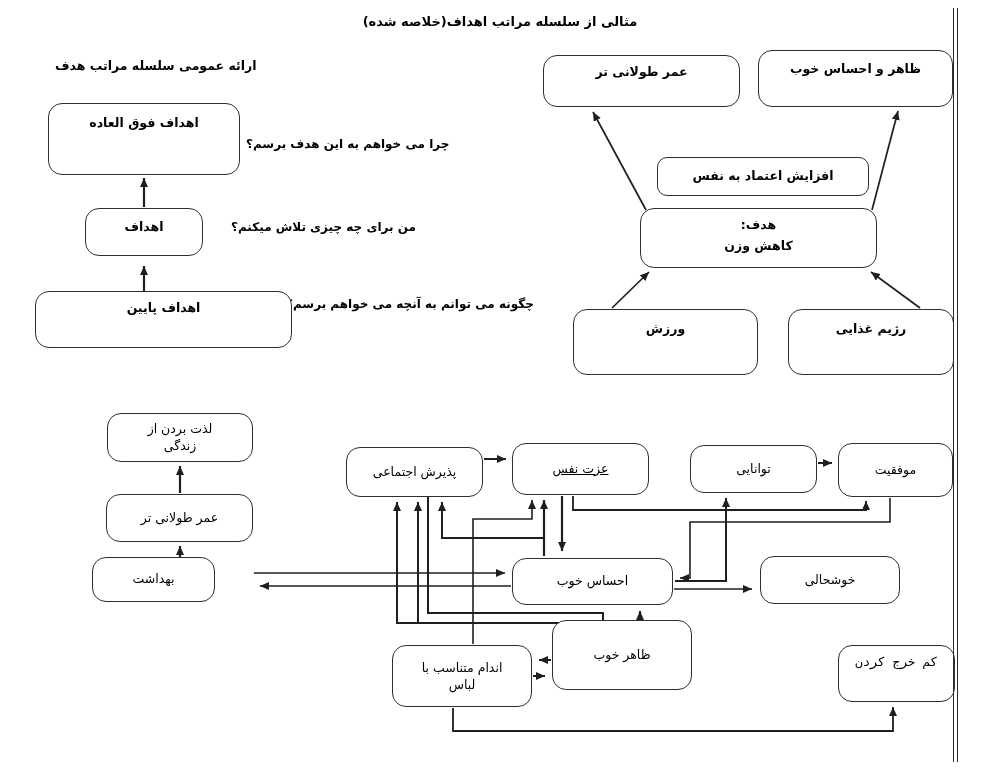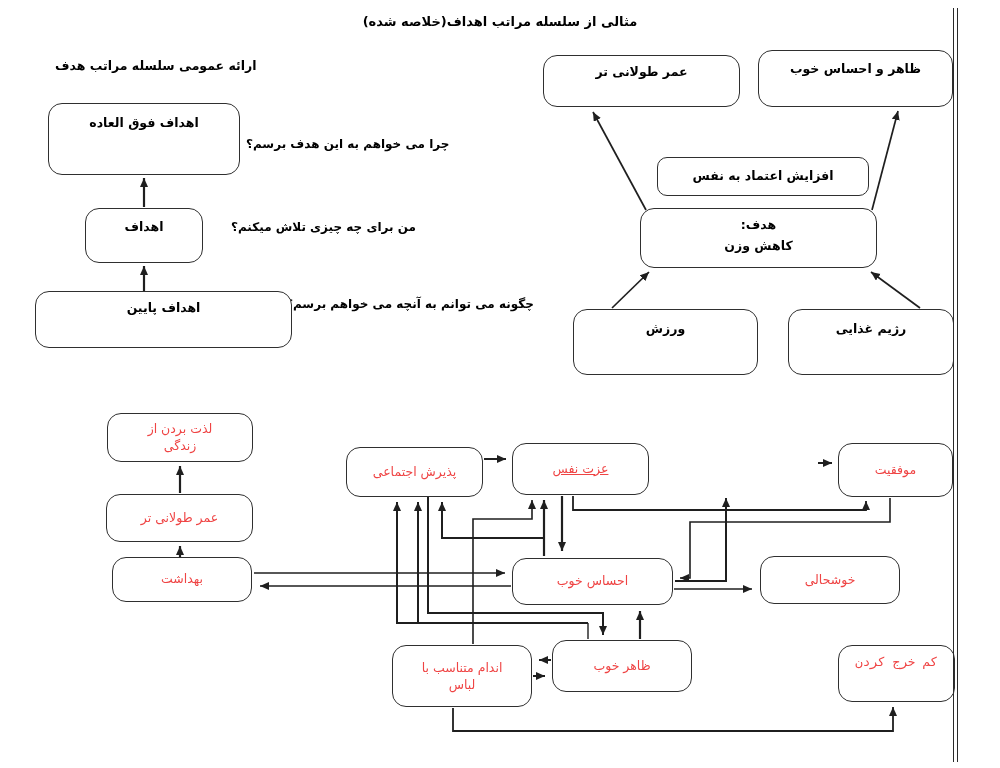--- a/index.html
+++ b/index.html
@@ -5,21 +5,21 @@
   html,body{margin:0;padding:0;background:#fff;}
   .stage{position:relative;width:1000px;height:768px;background:#ffffff;
          font-family:"DejaVu Sans",sans-serif;overflow:hidden;}
   svg.wires{position:absolute;left:0;top:0;width:1000px;height:768px;z-index:1;}
   .node{position:absolute;z-index:2;background:#fff;border:1.4px solid #2f2f2f;
         border-radius:14px;box-sizing:border-box;display:flex;align-items:center;
         justify-content:center;text-align:center;direction:rtl;color:#000;
         font-size:12.5px;line-height:1.5;white-space:pre-line;}
   .node.b{font-weight:bold;}
   .node.top{align-items:flex-start;padding-top:7px;}
-  .node.web{font-weight:normal;color:#ef4444;letter-spacing:.5px;}
+  .node.web{font-weight:normal;color:#000000;letter-spacing:.5px;}
   .label{position:absolute;z-index:2;direction:rtl;color:#000;font-weight:bold;
          white-space:nowrap;}
   .pageline{position:absolute;z-index:4;width:1.4px;background:#2a2a2a;top:8px;height:754px;}
 </style>
 </head>
 <body>
 
 <div class="stage">
 
   <svg class="wires" viewBox="0 0 1000 768" fill="none" stroke="#1f1f1f" stroke-width="1.7">
@@ -63,41 +63,42 @@
     <polyline points="453,708 453,731 893,731 893,707" stroke-width="1.8" marker-end="url(#ah)"></polyline>
   </svg>
 
   <div class="label" style="left:295px;top:14px;width:410px;text-align:center;font-size:13px;">مثالی از سلسله مراتب اهداف(خلاصه شده)</div>
   <div class="label" style="left:55px;top:58px;font-size:12.5px;">ارائه عمومی سلسله مراتب هدف</div>
   <div class="label" style="left:246px;top:137px;font-size:12px;">چرا می خواهم به این هدف برسم؟</div>
   <div class="label" style="left:231px;top:220px;font-size:12px;">من برای چه چیزی تلاش میکنم؟</div>
   <div class="label" style="left:286px;top:297px;font-size:12px;">چگونه می توانم به آنچه می خواهم برسم؟</div>
 
   <div class="node b top" style="left:48px;top:103px;width:192px;height:72px;padding-top:10px;">اهداف فوق العاده</div>
-  <div class="node b top" style="left:85px;top:208px;width:118px;height:55px;padding-top:9px;">اهداف</div>
+  <div class="node b top" style="left:85px;top:208px;width:118px;height:48px;padding-top:9px;">اهداف</div>
   <div class="node b top" style="left:35px;top:291px;width:257px;height:57px;">اهداف پایین</div>
 
   <div class="node b top" style="left:543px;top:55px;width:197px;height:52px;">عمر طولانی تر</div>
   <div class="node b" style="left:657px;top:157px;width:212px;height:39px;border-radius:10px;">افزایش اعتماد به نفس</div>
   <div class="node b top" style="left:758px;top:50px;width:195px;height:57px;padding-top:9px;">ظاهر و احساس خوب</div>
   <div class="node b top" style="left:640px;top:208px;width:237px;height:60px;padding-top:5px;line-height:1.7;text-align:center;">هدف:
 کاهش وزن</div>
   <div class="node b top" style="left:573px;top:309px;width:185px;height:66px;padding-top:10px;">ورزش</div>
   <div class="node b top" style="left:788px;top:309px;width:166px;height:66px;padding-top:10px;">رژیم غذایی</div>
 
   <div class="node web" style="left:107px;top:413px;width:146px;height:49px;line-height:1.35;">لذت بردن از
 زندگی</div>
   <div class="node web" style="left:106px;top:494px;width:147px;height:48px;">عمر طولانی تر</div>
-  <div class="node web" style="left:112px;top:557px;width:140px;height:45px;">بهداشت</div>
+  <div class="node web" style="left:92px;top:557px;width:123px;height:45px;">بهداشت</div>
   <div class="node web" style="left:346px;top:447px;width:137px;height:50px;">پذیرش اجتماعی</div>
   <div class="node web" style="left:512px;top:443px;width:137px;height:52px;text-decoration:underline;">عزت نفس</div>
+  <div class="node web" style="left:690px;top:445px;width:127px;height:48px;">توانایی</div>
   <div class="node web" style="left:838px;top:443px;width:115px;height:54px;">موفقیت</div>
   <div class="node web" style="left:512px;top:558px;width:161px;height:47px;">احساس خوب</div>
   <div class="node web" style="left:760px;top:556px;width:140px;height:48px;">خوشحالی</div>
   <div class="node web" style="left:392px;top:645px;width:140px;height:62px;line-height:1.4;">اندام متناسب با
 لباس</div>
-  <div class="node web" style="left:552px;top:640px;width:140px;height:52px;">ظاهر خوب</div>
+  <div class="node web" style="left:552px;top:620px;width:140px;height:70px;">ظاهر خوب</div>
   <div class="node web top" style="left:838px;top:645px;width:117px;height:57px;padding-top:8px;font-family:Liberation Mono, monospace;">کم خرج کردن</div>
 
   <div class="pageline" style="left:953px;"></div>
   <div class="pageline" style="left:956.5px;"></div>
 
 </div>
 
 </body></html>

